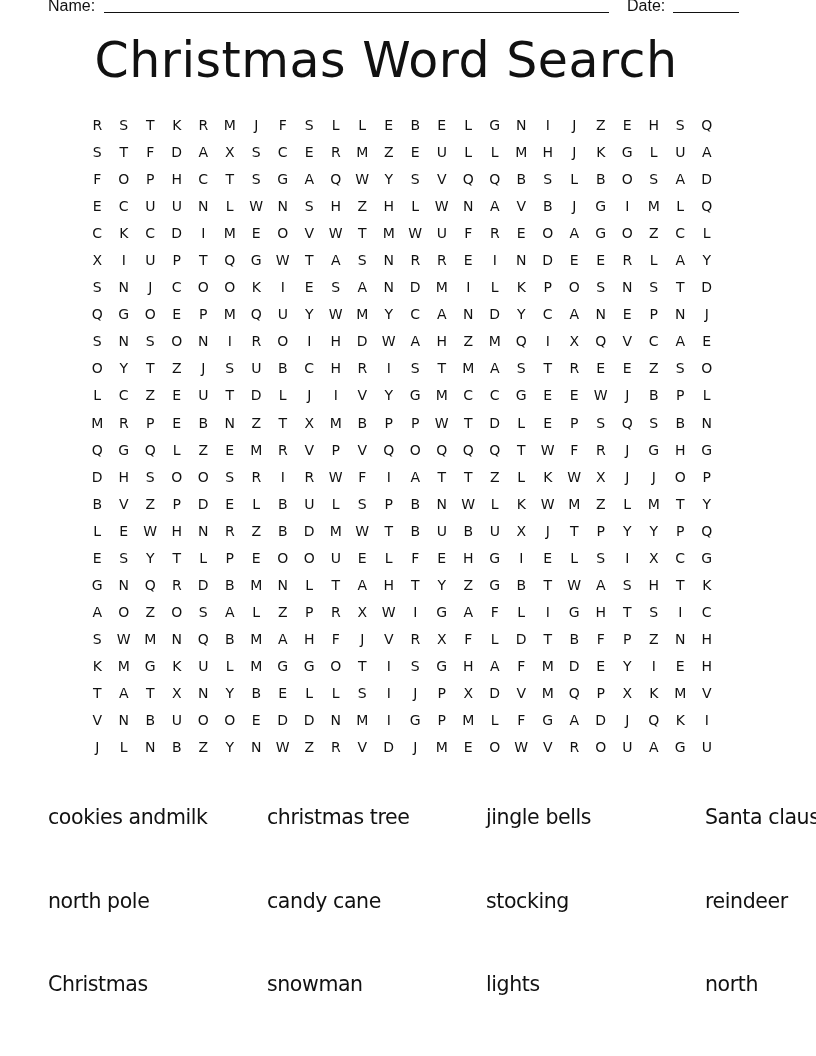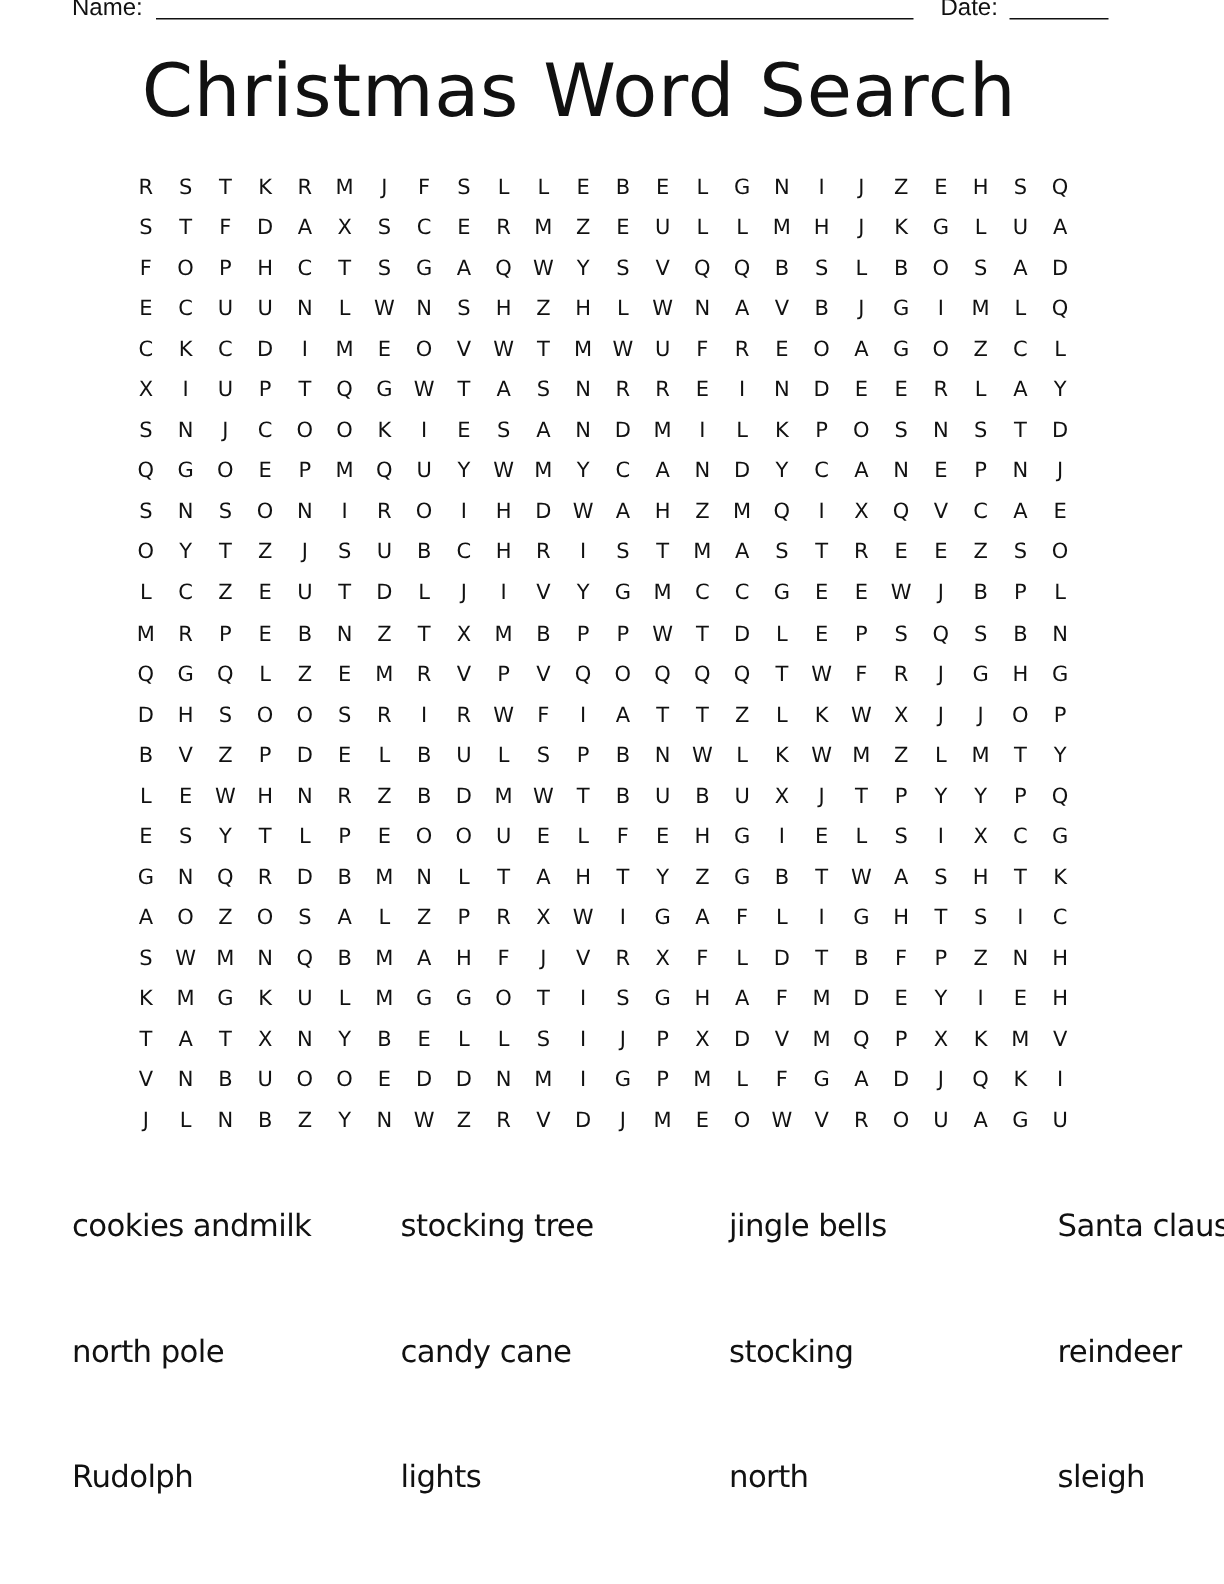--- a/index.html
+++ b/index.html
@@ -626,26 +626,27 @@
     <div class="cell">R</div>
     <div class="cell">O</div>
     <div class="cell">U</div>
     <div class="cell">A</div>
     <div class="cell">G</div>
     <div class="cell">U</div>
   </div>
 
 <div class="word-list" id="word-list">
     <div class="word">cookies andmilk</div>
-    <div class="word">stocking tree</div>
+    <div class="word">christmas tree</div>
     <div class="word">jingle bells</div>
     <div class="word">Santa claus</div>
     <div class="word">north pole</div>
     <div class="word">candy cane</div>
     <div class="word">stocking</div>
     <div class="word">reindeer</div>
-    <div class="word">Rudolph</div>
+    <div class="word">Christmas</div>
+    <div class="word">snowman</div>
     <div class="word">lights</div>
     <div class="word">north</div>
     <div class="word">sleigh</div>
     <div class="word">bells</div>
     <div class="word">elf</div>
   </div>
 
 </body></html>

